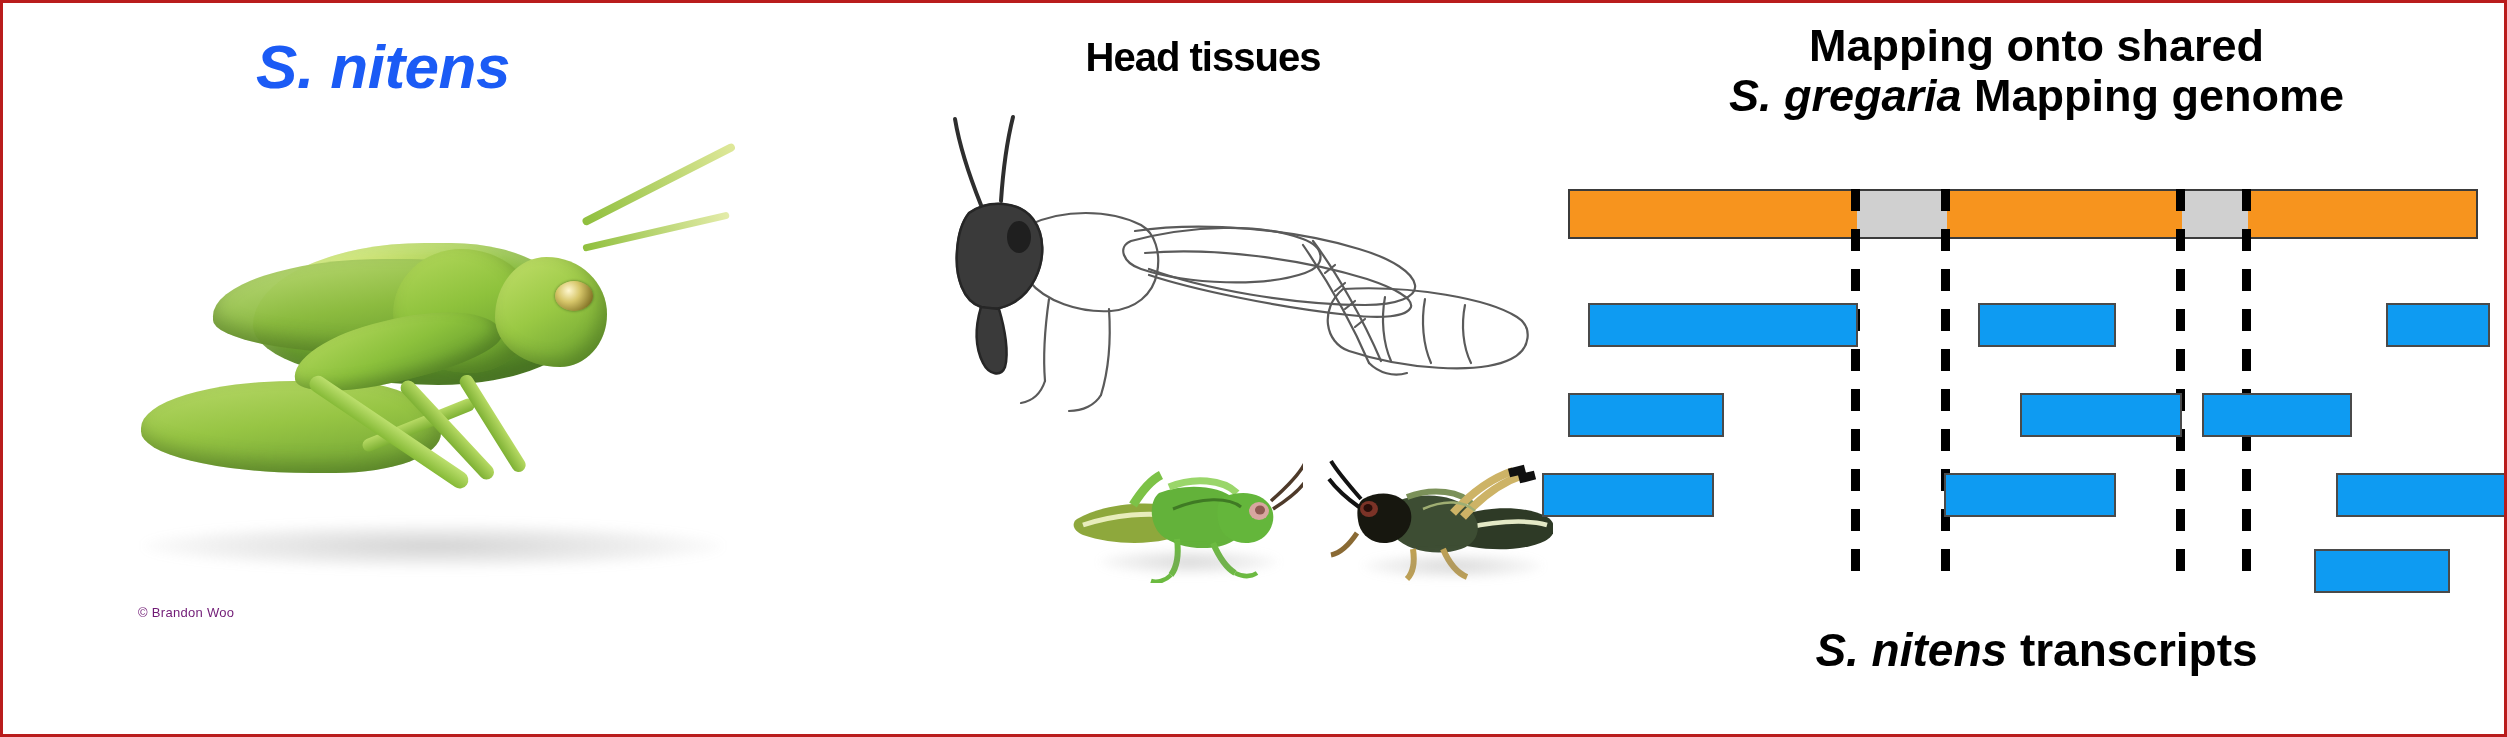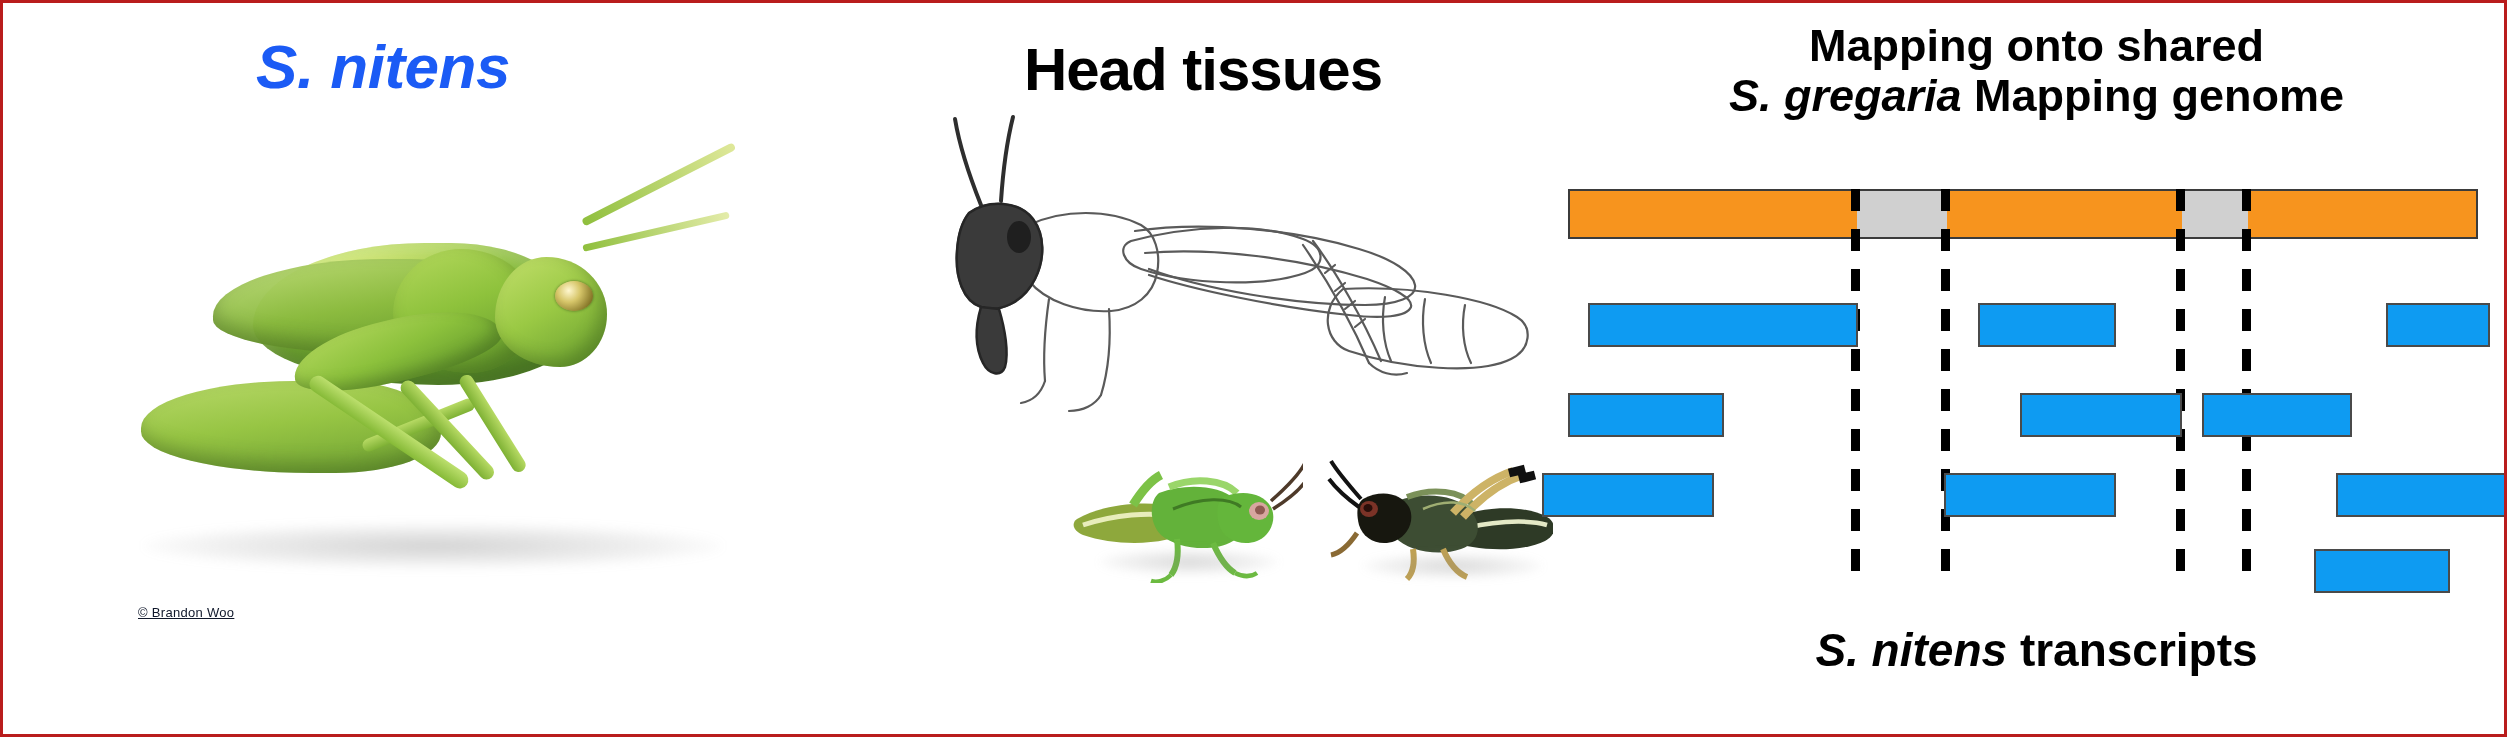--- a/index.html
+++ b/index.html
@@ -114,33 +114,32 @@
   }
   .antenna-b {
     left: 520px; top: 122px; width: 150px; height: 7px;
     border-radius: 6px;
     background: linear-gradient(90deg, #8fbf3d 0%, #e4ecaa 100%);
     transform: rotate(-13deg); transform-origin: left center;
   }
   .photo-credit {
     left: 75px; top: 482px;
     font-size: 13px;
-    color: #0f172a;
+    color: #701a75;
     letter-spacing: .3px;
     white-space: nowrap;
-    text-decoration: underline;
   }
 
   
   #panel-tissues { left: 840px; top: 0; width: 720px; height: 737px; }
 
   #tissues-title {
     left: 0px; top: 32px; width: 720px;
     text-align: center;
-    font-size: 60px;
+    font-size: 40px;
     font-weight: bold;
     color: #000000;
     letter-spacing: -1px;
     white-space: nowrap;
   }
 
   #lineart { left: 30px; top: 110px; width: 660px; height: 320px; }
   #mini-hoppers { left: 10px; top: 440px; width: 700px; height: 200px; }
 
   .mini-shadow {

